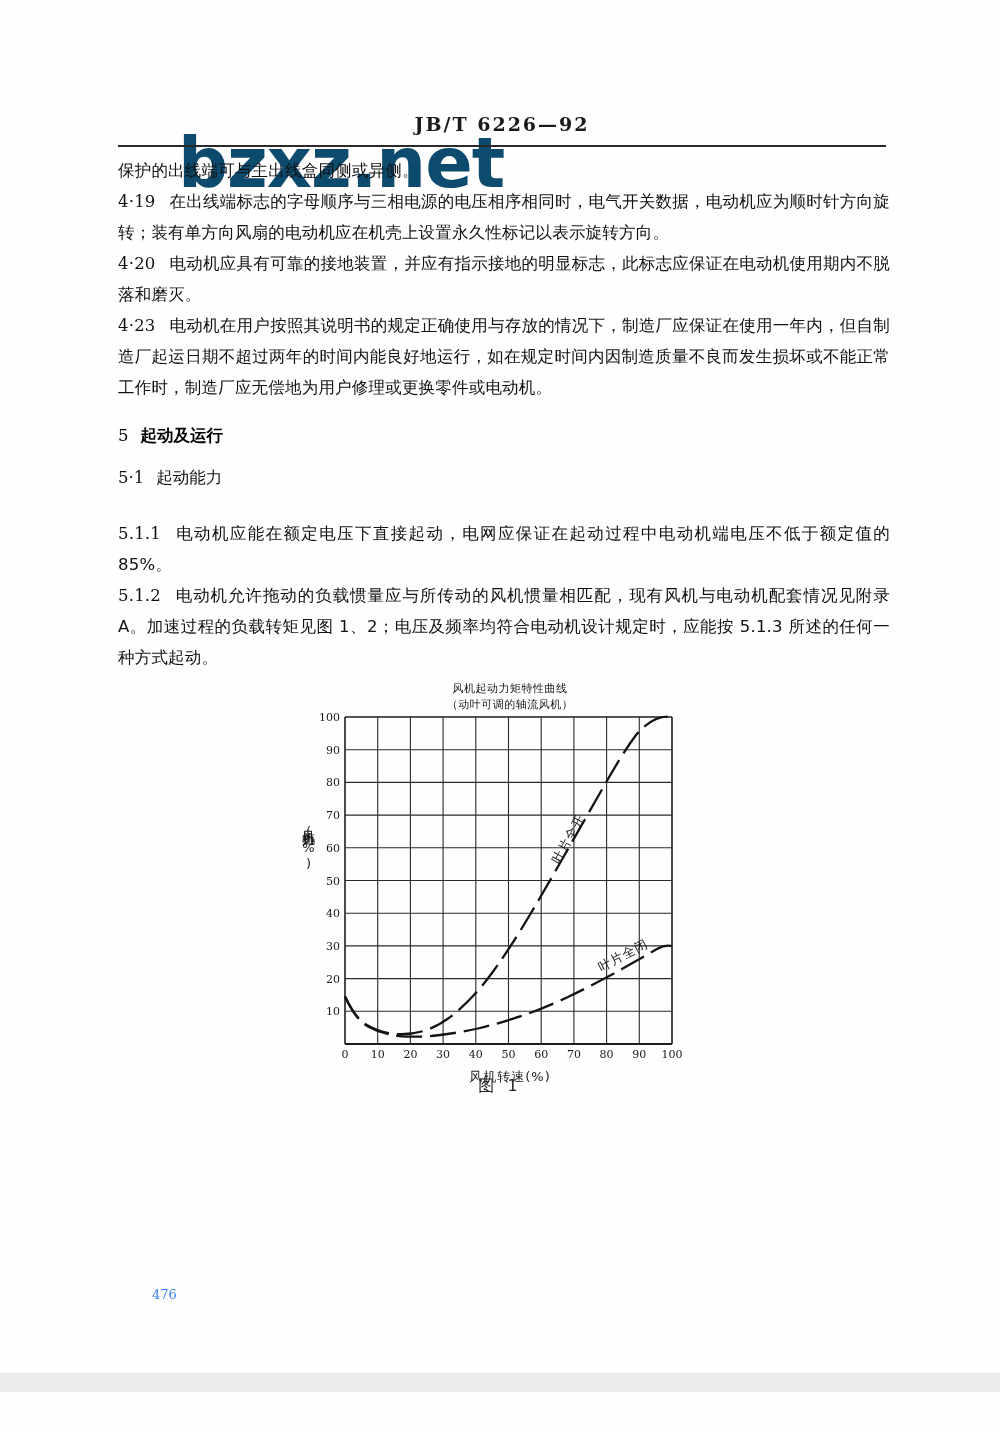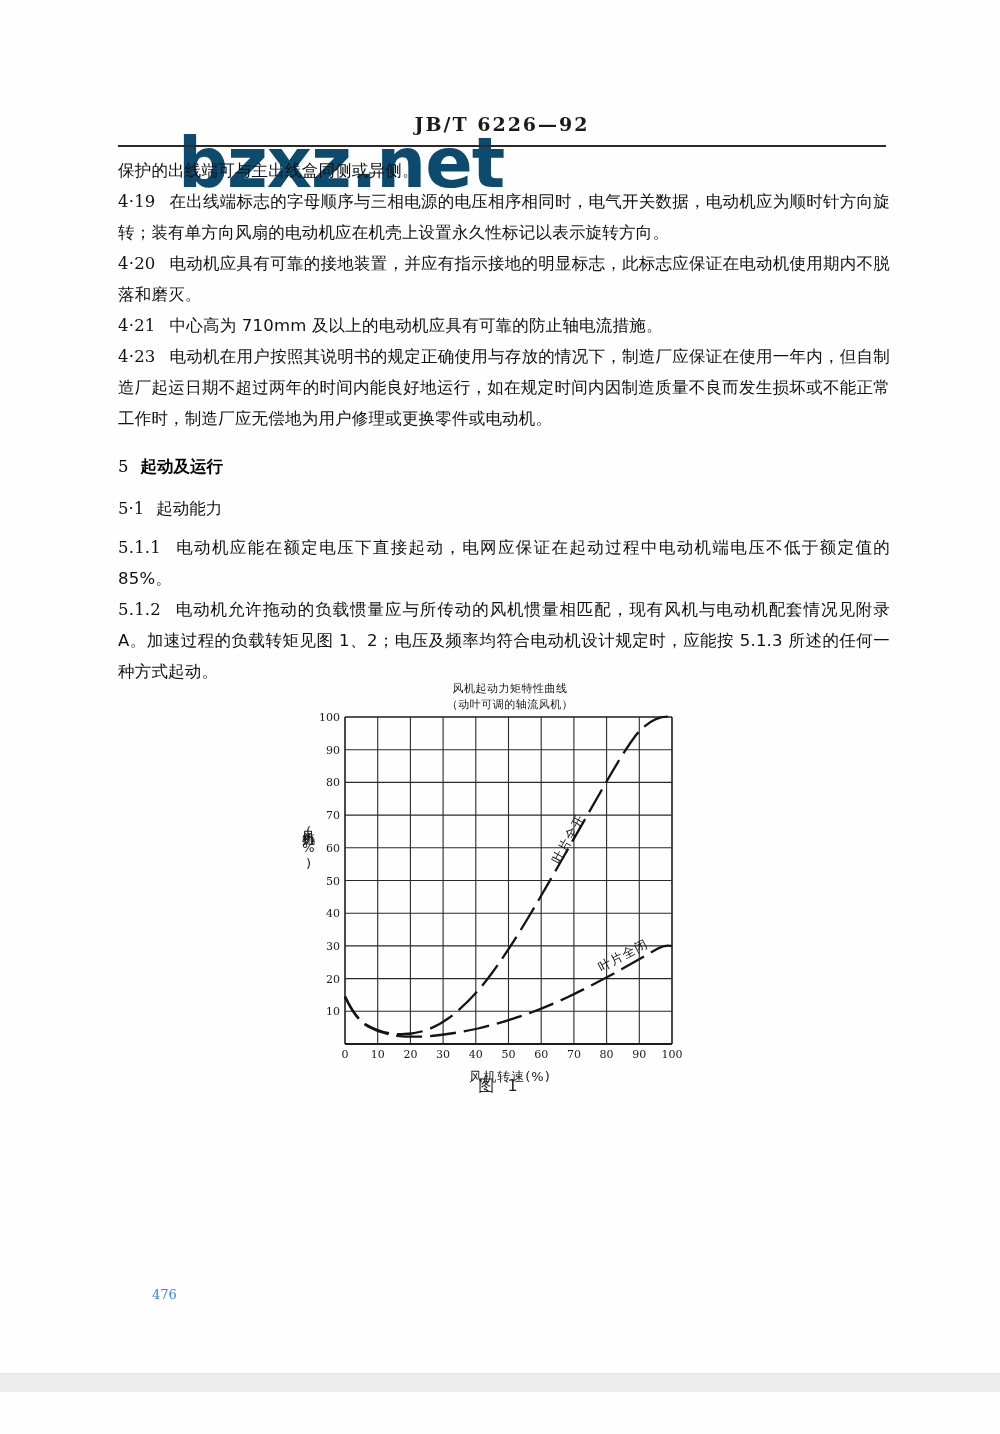--- a/index.html
+++ b/index.html
@@ -109,21 +109,21 @@
   }
   .sec-head .num {
     font-weight: normal;
     margin-right: 12px;
     font-family: "DejaVu Serif", "Liberation Serif", serif;
   }
   .sub-head {
     font-family: "DejaVu Sans", "Liberation Sans", sans-serif;
     font-size: 16.5px;
     color: #111;
-    margin-bottom: 8px;
+    margin-bottom: 25px;
     line-height: 30px;
   }
   .sub-head .num {
     margin-right: 12px;
     font-family: "DejaVu Serif", "Liberation Serif", serif;
   }
 
   
   .figure {
     position: absolute;
@@ -229,23 +229,20 @@
     <p class="para">保护的出线端可与主出线盒同侧或异侧。</p>
 
     <p class="para hang">
       <span class="num">4·19</span><span>在出线端标志的字母顺序与三相电源的电压相序相同时，电气开关数据，电动机应为顺时针方向旋转；装有单方向风扇的电动机应在机壳上设置永久性标记以表示旋转方向。</span>
     </p>
 
     <p class="para hang">
       <span class="num">4·20</span><span>电动机应具有可靠的接地装置，并应有指示接地的明显标志，此标志应保证在电动机使用期内不脱落和磨灭。</span>
     </p>
 
-    <p class="para hang">
-      <span class="num">4·21</span><span>中心高为 710mm 及以上的电动机应具有可靠的防止轴电流措施。</span>
-    </p>
 
 
     <p class="para hang">
       <span class="num">4·23</span><span>电动机在用户按照其说明书的规定正确使用与存放的情况下，制造厂应保证在使用一年内，但自制造厂起运日期不超过两年的时间内能良好地运行，如在规定时间内因制造质量不良而发生损坏或不能正常工作时，制造厂应无偿地为用户修理或更换零件或电动机。</span>
     </p>
 
     <div class="sec-head">
       <span class="num">5</span><span>起动及运行</span>
     </div>
 

